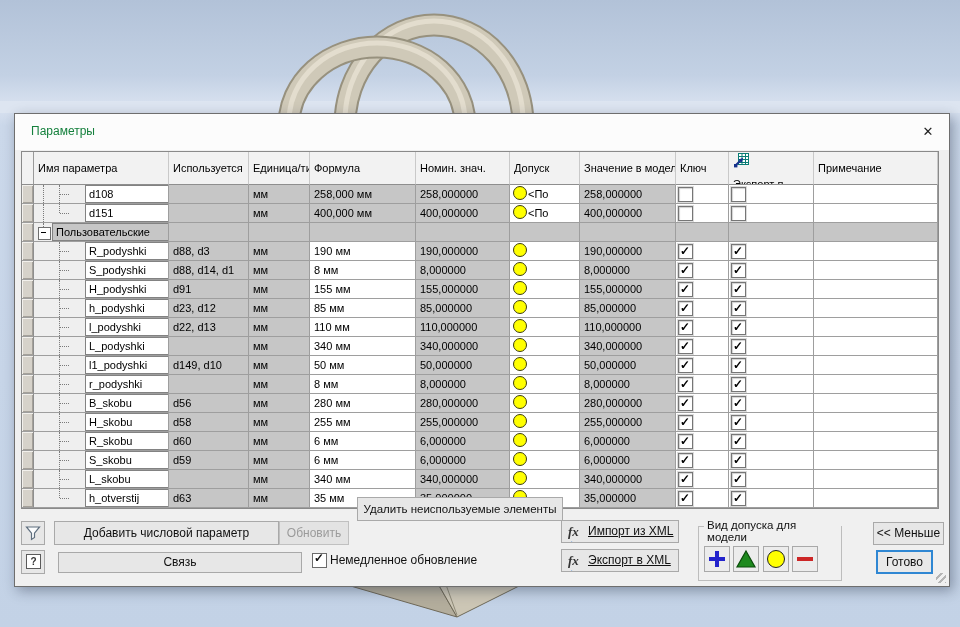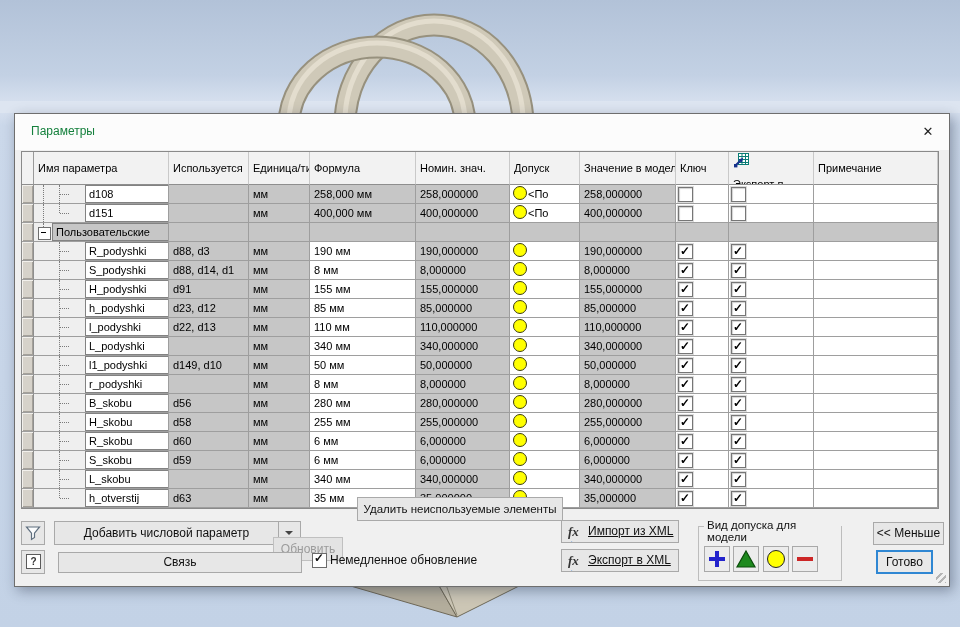--- a/index.html
+++ b/index.html
@@ -559,21 +559,21 @@
       <svg width="18" height="18" viewBox="0 0 18 18" style="margin:2px;">
         <path d="M2.5 3 L15.5 3 L10.5 9.2 L10.5 13.5 L7.5 15.5 L7.5 9.2 Z" fill="#fbfcfd" stroke="#5f6f7f" stroke-width="1.2"></path>
       </svg>
     </div>
 
     <div class="btn" style="left:39px;top:407px;width:247px;height:24px;">
       <span class="split-label">Добавить числовой параметр</span>
       <span class="split-arrow"></span>
     </div>
 
-    <div class="btn disabled" style="left:258px;top:407px;width:70px;height:24px;line-height:22px;margin-top:16px;">Обновить</div>
+    <div class="btn disabled" style="left:264px;top:407px;width:70px;height:24px;line-height:22px;">Обновить</div>
 
     <div class="btn" style="left:342px;top:383px;width:206px;height:24px;line-height:22px;font-size:11.5px;">Удалить неиспользуемые элементы</div>
 
     <div class="btn xmlbtn" style="left:546px;top:406px;width:118px;height:23px;">
       <span class="fx">fx</span>
       <span class="fxarrow">→</span>
       <span>Импорт из XML</span>
     </div>
 
     <div class="btn iconbtn" style="left:6px;top:436px;width:24px;height:24px;">

